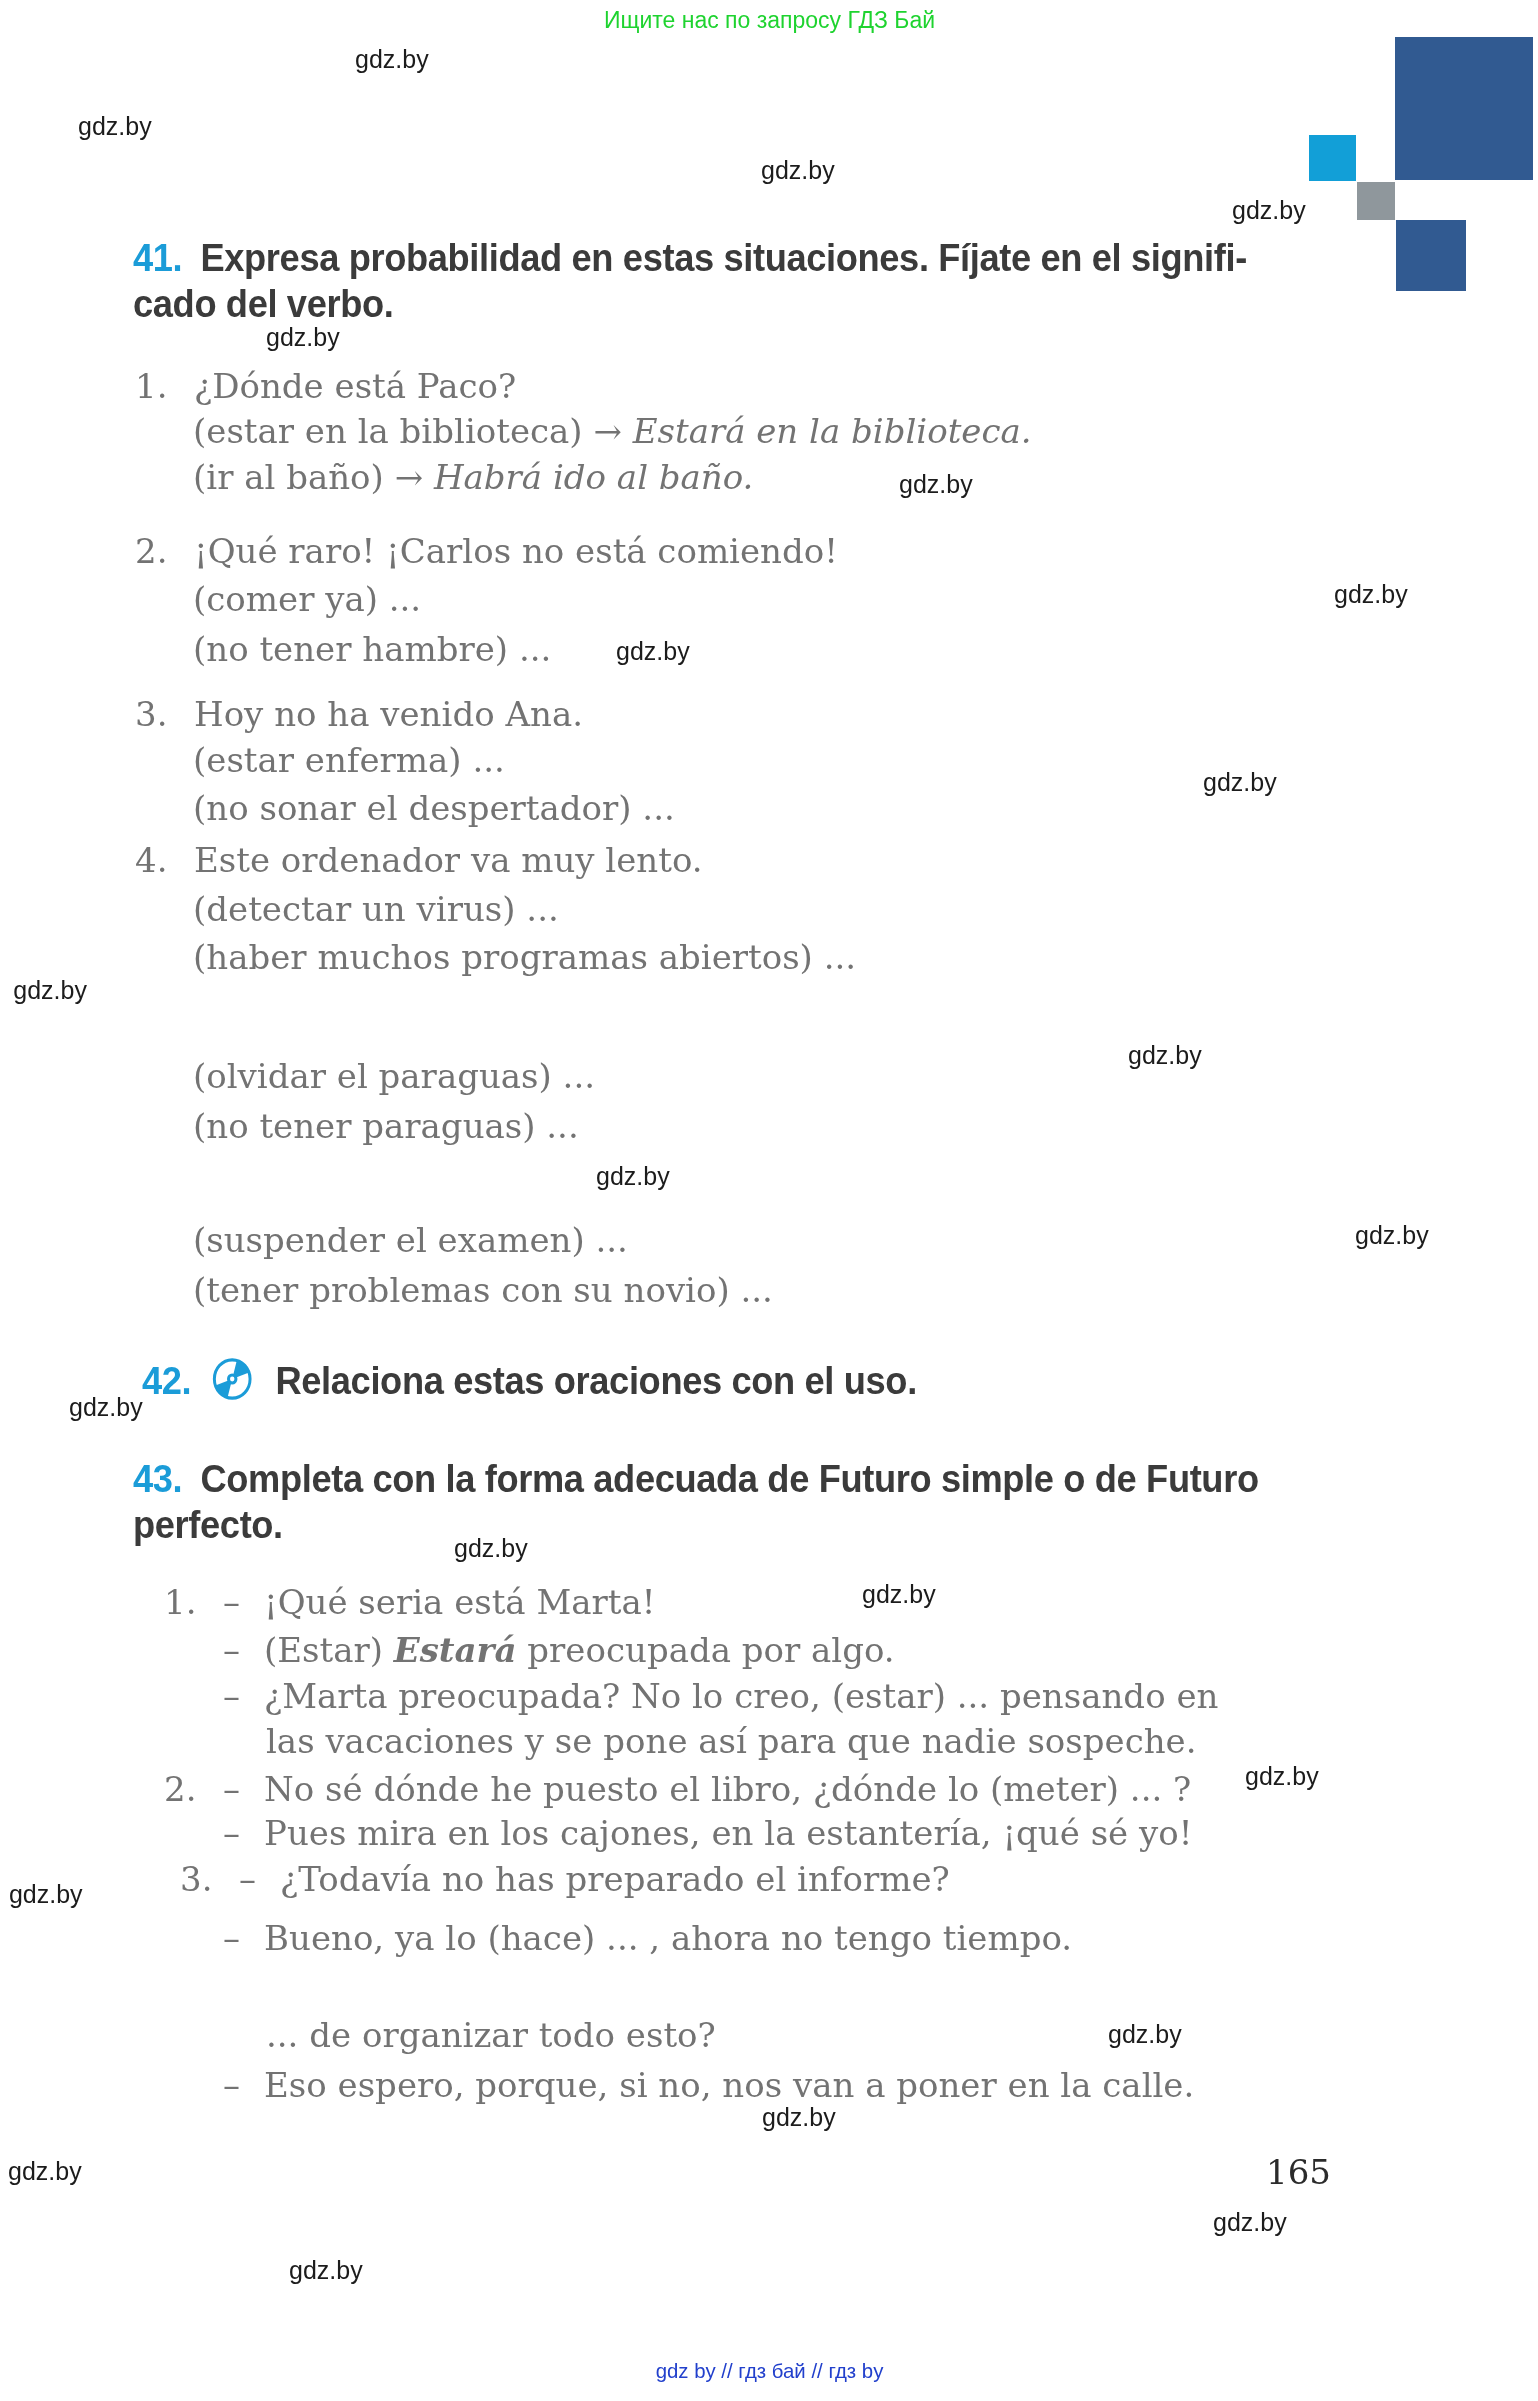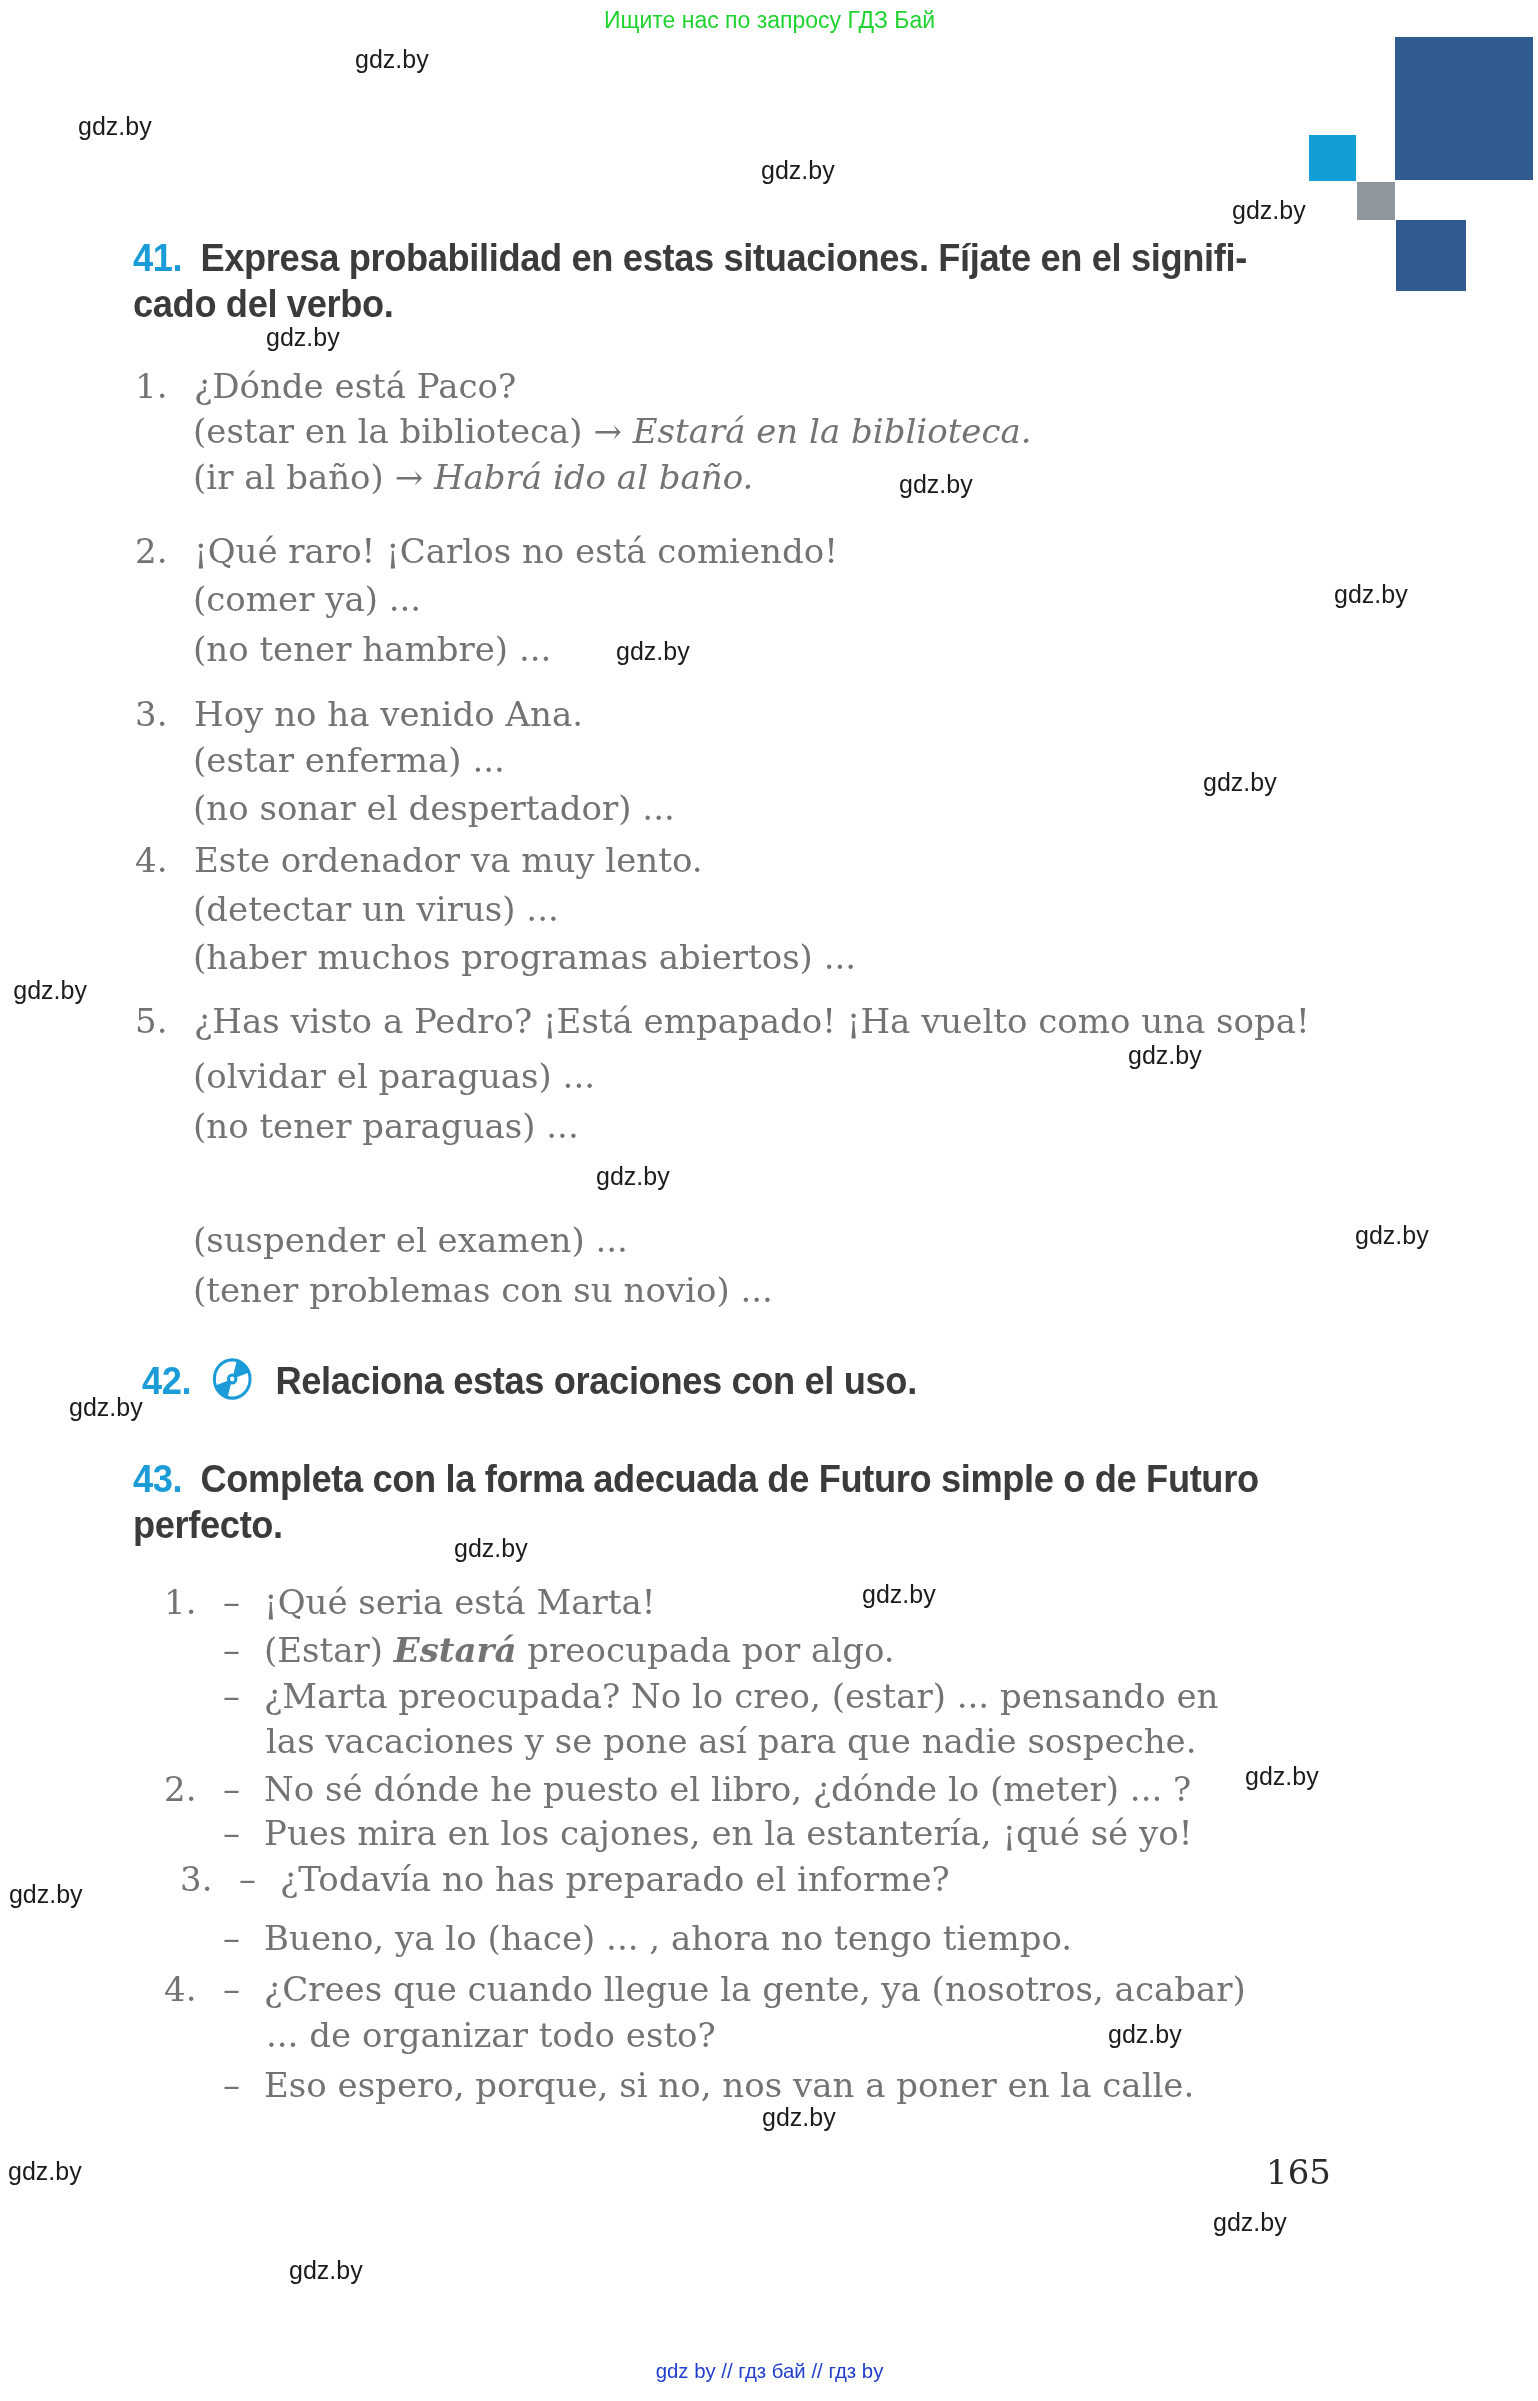--- a/index.html
+++ b/index.html
@@ -59,21 +59,20 @@
   <div class="t" style="left:193px;top:628px">(no tener hambre) ...</div>
 
   <div class="t" style="left:135px;top:693px"><span class="inum">3.</span><span>Hoy no ha venido Ana.</span></div>
   <div class="t" style="left:193px;top:739px">(estar enferma) ...</div>
   <div class="t" style="left:193px;top:787px">(no sonar el despertador) ...</div>
 
   <div class="t" style="left:135px;top:839px"><span class="inum">4.</span><span>Este ordenador va muy lento.</span></div>
   <div class="t" style="left:193px;top:888px">(detectar un virus) ...</div>
   <div class="t" style="left:193px;top:936px">(haber muchos programas abiertos) ...</div>
 
-  <div class="t" style="left:135px;top:1000px"><span class="inum">5.</span><span>¿Has visto a Pedro? ¡Está empapado! ¡Ha vuelto como una sopa!</span></div>
   <div class="t" style="left:193px;top:1105px">(no tener paraguas) ...</div>
   <div class="t" style="left:193px;top:1055px">(olvidar el paraguas) ...</div>
 
   <div class="t" style="left:193px;top:1219px">(suspender el examen) ...</div>
   <div class="t" style="left:193px;top:1269px">(tener problemas con su novio) ...</div>
 
   <div class="h" style="left:142px;top:1355px">
     <span class="num">42.</span><span class="cd"><svg width="48" height="48" viewBox="0 0 60 60">
           <circle cx="30" cy="30" r="24" fill="#ffffff" stroke="#1b9cd8" stroke-width="4"></circle>
           <path d="M30 30 L36.2 6.8 A24 24 0 0 1 52.6 21.8 Z" fill="#1b9cd8"></path>
@@ -92,21 +91,20 @@
   <div class="t" style="left:223px;top:1629px"><span class="dash">–</span><span>(Estar) </span><span class="bi">Estará</span><span> preocupada por algo.</span></div>
   <div class="t" style="left:223px;top:1675px"><span class="dash">–</span><span>¿Marta preocupada? No lo creo, (estar) ... pensando en</span></div>
   <div class="t" style="left:266px;top:1720px">las vacaciones y se pone así para que nadie sospeche.</div>
 
   <div class="t" style="left:164px;top:1768px"><span class="n43">2.</span><span class="dash">–</span><span>No sé dónde he puesto el libro, ¿dónde lo (meter) ... ?</span></div>
   <div class="t" style="left:223px;top:1812px"><span class="dash">–</span><span>Pues mira en los cajones, en la estantería, ¡qué sé yo!</span></div>
 
   <div class="t" style="left:180px;top:1858px"><span class="n43">3.</span><span class="dash">–</span><span>¿Todavía no has preparado el informe?</span></div>
   <div class="t" style="left:223px;top:1917px"><span class="dash">–</span><span>Bueno, ya lo (hace) ... , ahora no tengo tiempo.</span></div>
 
-  <div class="t" style="left:164px;top:1968px"><span class="n43">4.</span><span class="dash">–</span><span>¿Crees que cuando llegue la gente, ya (nosotros, acabar)</span></div>
   <div class="t" style="left:266px;top:2014px">... de organizar todo esto?</div>
   <div class="t" style="left:223px;top:2064px"><span class="dash">–</span><span>Eso espero, porque, si no, nos van a poner en la calle.</span></div>
 
   <div class="pagenum">165</div>
 
 
   <div class="footer">gdz by  //  гдз бай  //  гдз by</div>
 
   <div id="watermarks">
       <span class="wm" style="left: 355px; top: 46px;">gdz.by</span>

